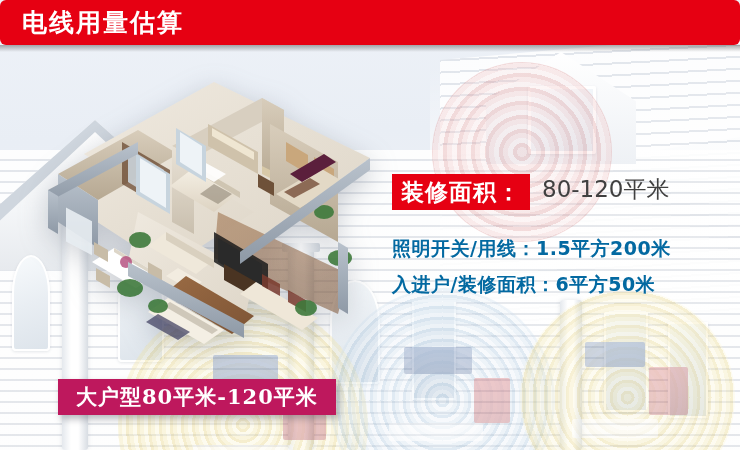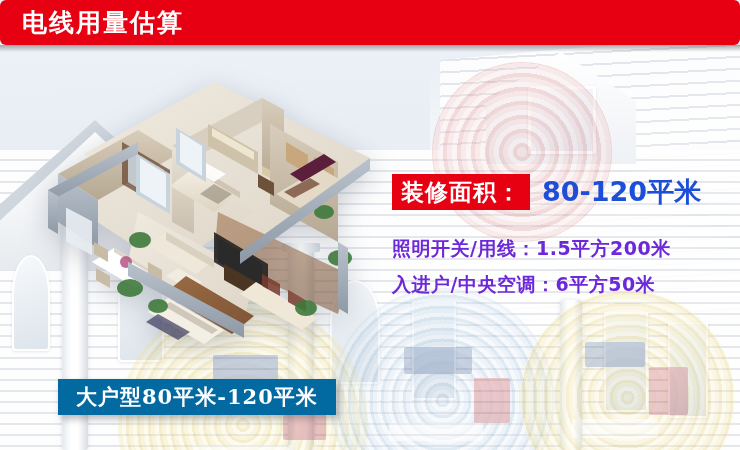--- a/index.html
+++ b/index.html
@@ -156,36 +156,36 @@
     position:absolute;left:392px;top:128px;width:344px;z-index:30;
   }
   .area-row{display:flex;align-items:flex-start;height:38px;margin-top:46px;}
   .area-tag{
     background:#e60012;color:#fff;font-weight:bold;font-size:23px;
     padding:4px 9px 5px 9px;letter-spacing:1px;white-space:nowrap;
     font-family:"DejaVu Serif","Liberation Serif",serif;
     line-height:27px;
   }
   .area-val{
-    color:#1d4ed8;font-weight:bold;font-size:27px;margin-left:12px;
+    color:#404040;font-weight:normal;font-size:23px;margin-left:12px;
     white-space:nowrap;letter-spacing:0px;
     font-family:"DejaVu Sans","Liberation Sans",sans-serif;
   }
   .spec-list{margin-top:18px;}
   .spec-line{
-    color:#6d28d9;font-size:19px;font-weight:bold;
+    color:#0369a1;font-size:19px;font-weight:bold;
     height:36px;line-height:36px;white-space:nowrap;letter-spacing:.5px;
     font-family:"DejaVu Sans","Liberation Sans",sans-serif;
     text-shadow:0 0 2px rgba(255,255,255,.55);
   }
 
   
   .caption{
     position:absolute;left:58px;top:379px;
-    background:#0369a1;color:#fff;
+    background:#be185d;color:#fff;
     font-size:21px;font-weight:bold;letter-spacing:1px;
     padding:5px 18px 6px 18px;white-space:nowrap;
     box-shadow:3px 4px 7px rgba(80,85,95,.4);
     z-index:35;line-height:25px;
     font-family:"DejaVu Serif","Liberation Serif",serif;
   }
 </style>
 </head>
 <body>
 
@@ -369,19 +369,19 @@
   </div>
 
   <div class="info">
     <div class="area-row">
       <span class="area-tag">装修面积：</span>
       <span class="area-val">80-120平米</span>
     </div>
 
     <div class="spec-list">
       <div class="spec-line">照明开关/用线：1.5平方200米</div>
-      <div class="spec-line">入进户/中央空调：6平方50米</div>
+      <div class="spec-line">入进户/装修面积：6平方50米</div>
     </div>
   </div>
 
   <div class="caption">大户型80平米-120平米</div>
 
 </div>
 
 </body></html>

